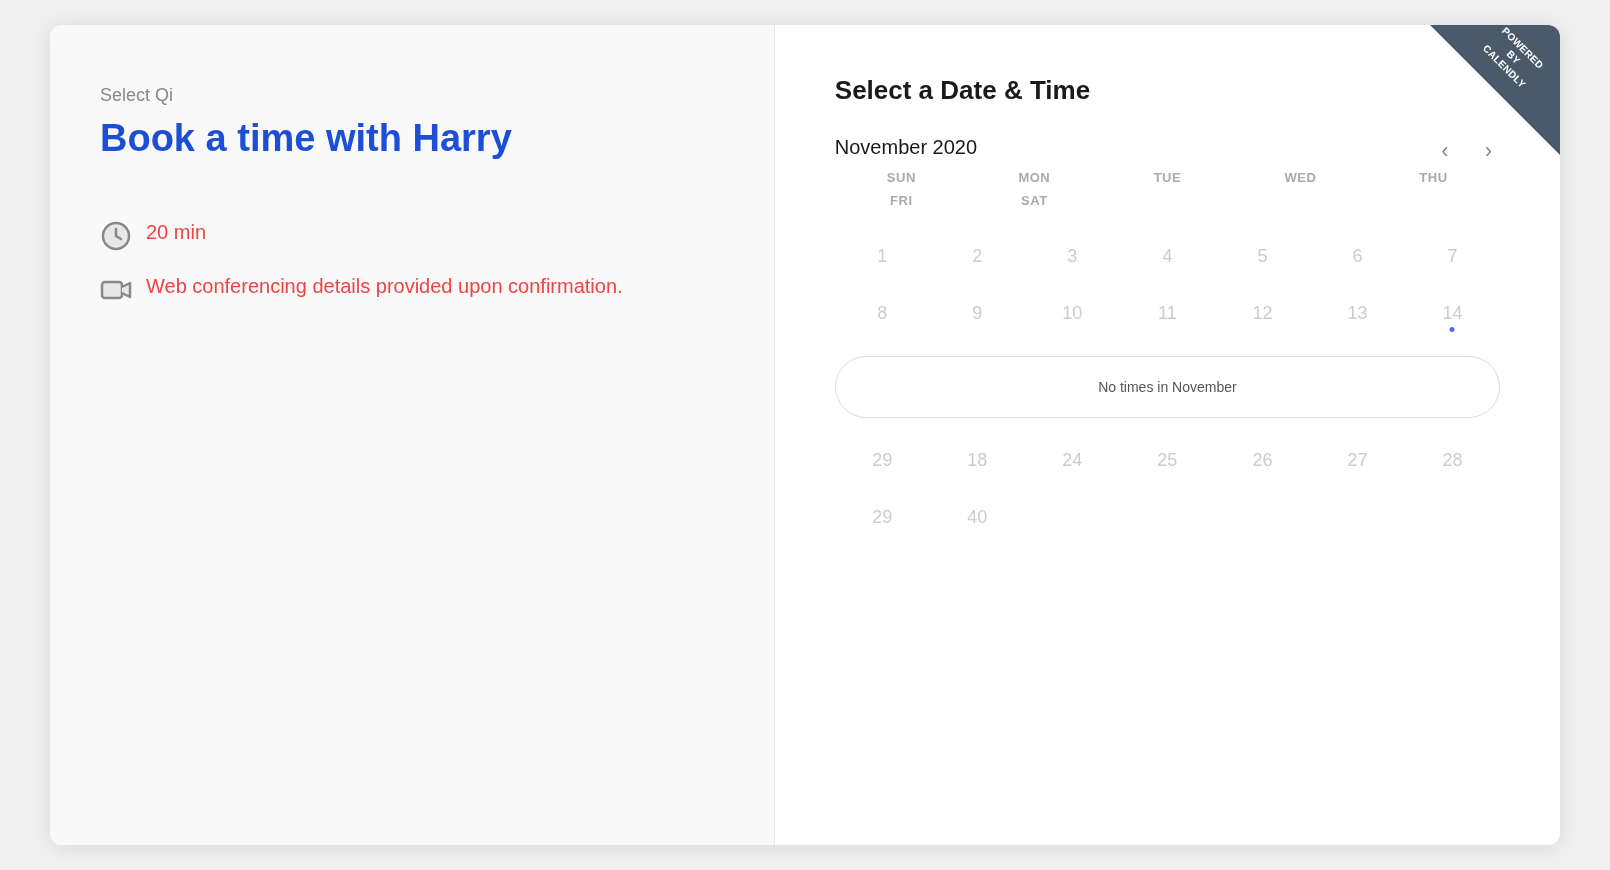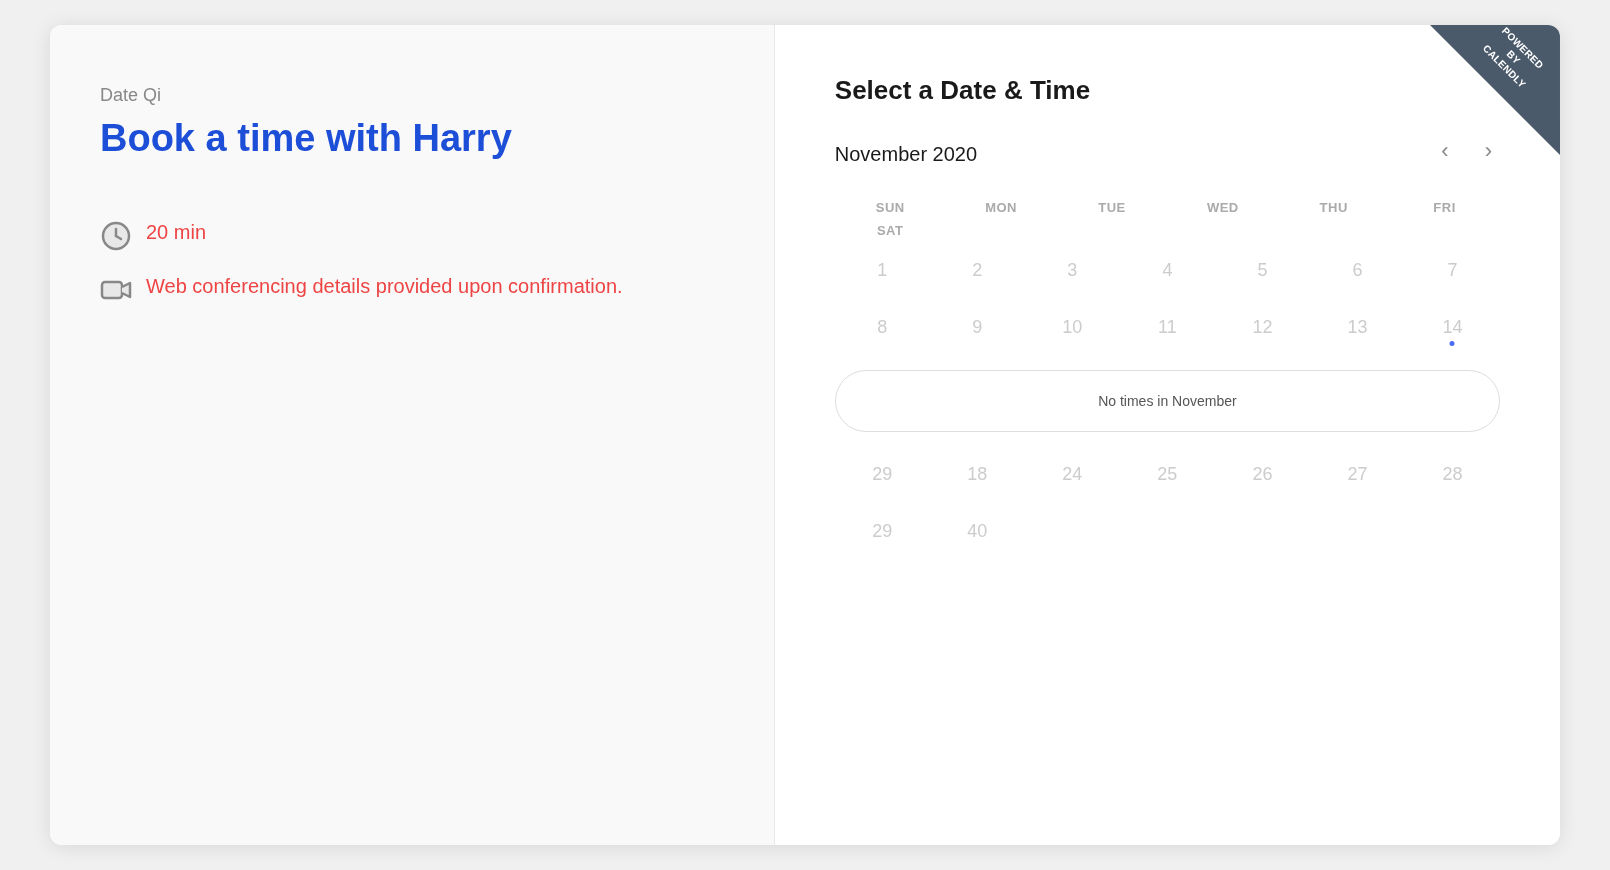--- a/index.html
+++ b/index.html
@@ -112,23 +112,22 @@
     .section-title {
       font-size: 26px;
       font-weight: 700;
       color: #1a1a1a;
       margin-bottom: 30px;
     }
 
     
     .calendar-header {
       display: flex;
-      align-items: flex-end;
+      align-items: flex-start;
       justify-content: space-between;
-      margin-bottom: 30px;
     }
 
     .month-year {
       font-size: 20px;
       font-weight: 500;
       color: #1a1a1a;
     }
 
     .nav-buttons {
       display: flex;
@@ -146,21 +145,22 @@
       line-height: 1;
     }
 
     
     .calendar-grid {
       width: 100%;
     }
 
     .calendar-dow {
       display: grid;
-      grid-template-columns: repeat(6, 1fr);
+      grid-template-columns: repeat(5, 1fr);
+      margin-bottom: 16px;
     }
 
     .dow-cell {
       text-align: center;
       font-size: 13px;
       font-weight: 600;
       color: #aaa;
       letter-spacing: 0.5px;
       padding: 4px 0;
     }
@@ -209,21 +209,21 @@
       display: grid;
       grid-template-columns: repeat(7, 1fr);
     }
   </style>
 </head>
 <body>
 
 <div class="container">
 
   <div class="left-panel">
-    <div class="host-name">Date Qi</div>
+    <div class="host-name">Select Qi</div>
     <div class="booking-title">Book a time with Harry</div>
 
     <div class="detail-item">
       <div class="detail-icon">
         <svg class="clock-icon-svg" viewBox="0 0 32 32" fill="none" xmlns="http://www.w3.org/2000/svg">
           <circle cx="16" cy="16" r="13" stroke="#888" stroke-width="2.5" fill="#e8e8e8"></circle>
           <line x1="16" y1="9" x2="16" y2="16" stroke="#888" stroke-width="2.5" stroke-linecap="round"></line>
           <line x1="16" y1="16" x2="21" y2="19" stroke="#888" stroke-width="2.5" stroke-linecap="round"></line>
         </svg>
       </div>

